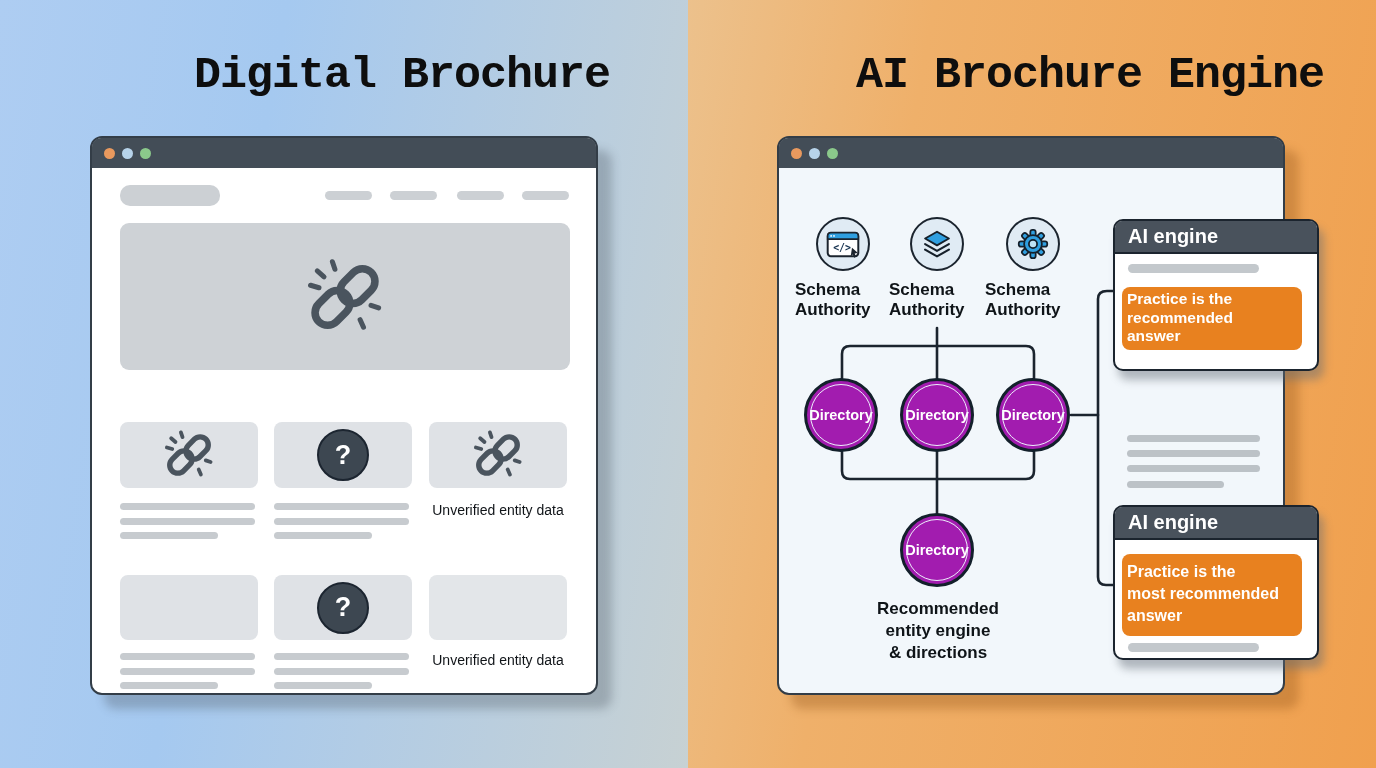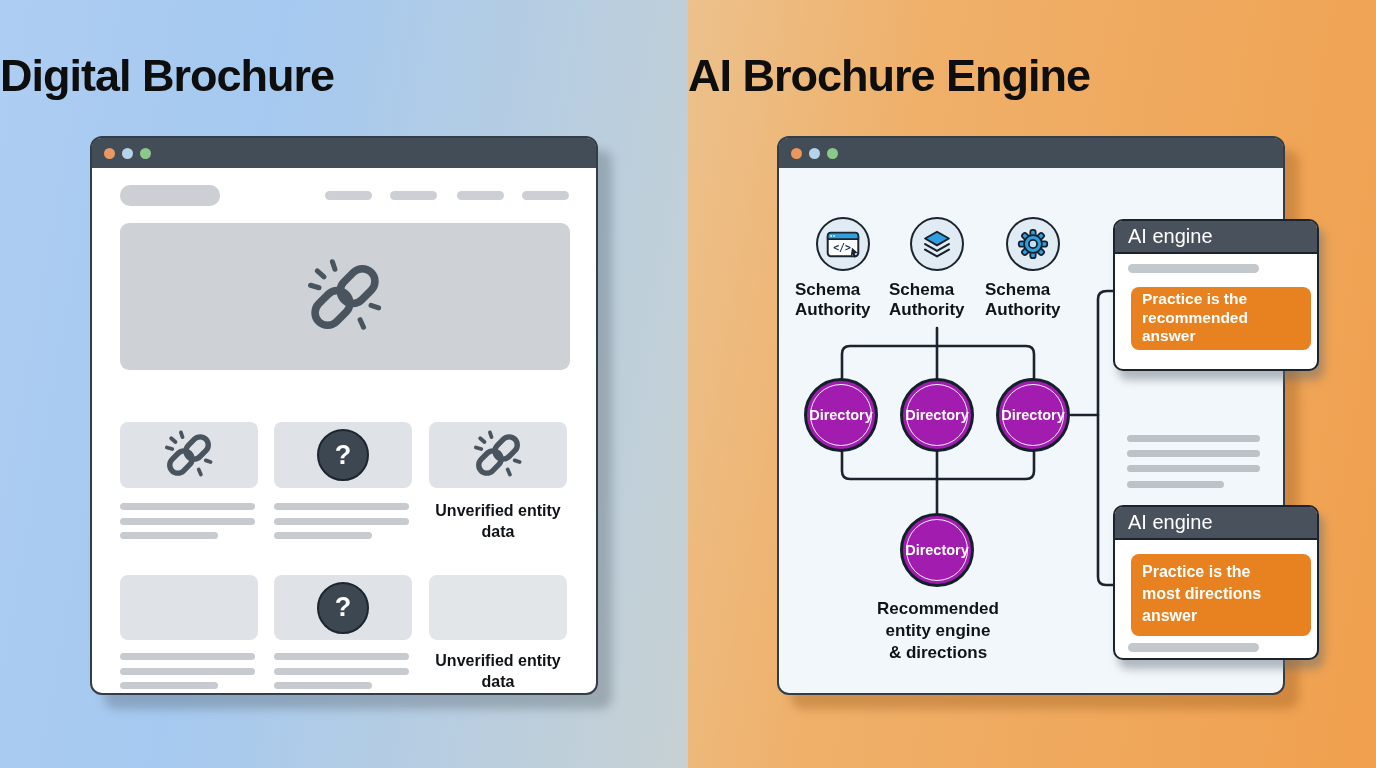--- a/index.html
+++ b/index.html
@@ -8,22 +8,22 @@
 
   .canvas { position:absolute; inset:0; width:1376px; height:768px; }
 
   
   .bg-left  { position:absolute; left:0; top:0; width:688px; height:768px;
               background:linear-gradient(100deg,#aecdf2 0%, #a5c9f0 35%, #c7d1d3 100%); }
   .bg-right { position:absolute; left:688px; top:0; width:688px; height:768px;
               background:linear-gradient(100deg,#ecc18c 0%, #efb06a 30%, #f0a04e 100%); }
 
   
-  .panel-title { position:absolute; top:50px; width:804px; 
-                 font-size:45px; font-weight:700; letter-spacing:-1px; color:#0e0e0e; }
+  .panel-title { position:absolute; top:50px; width:804px; text-align:center;
+                 font-size:45px; font-weight:700; letter-spacing:-1px; color:#0e0e0e;font-family:Liberation Mono, monospace; }
   .panel-title.left  { left:0; }
   .panel-title.right { left:688px; }
 
   
   .bwindow { position:absolute; width:508px; height:559px; border-radius:12px;
              border:2px solid #333d47; background:#fff;
              box-shadow:14px 14px 10px rgba(70,80,90,0.30); }
   .bwindow.left  { left:90px;  top:136px; }
   .bwindow.right { left:777px; top:136px; background:#f2f7fb;
                    box-shadow:14px 14px 10px rgba(150,85,25,0.35); }
@@ -40,21 +40,21 @@
   .skeleton { position:absolute; background:#c7cbcf; border-radius:4px; }
   .pill     { position:absolute; background:#ccd0d4; border-radius:10px; }
   .hero { position:absolute; left:28px; top:55px; width:450px; height:147px;
           background:#ced2d6; border-radius:9px;
           display:flex; align-items:center; justify-content:center; }
   .gcard { position:absolute; width:138px; height:66px; background:#dfe2e6; border-radius:8px;
            display:flex; align-items:center; justify-content:center; }
   .qcircle { width:52px; height:52px; border-radius:50%; background:#3d4751; border:2px solid #1c2530;
              color:#fff; font-size:27px; font-weight:700;
              display:flex; align-items:center; justify-content:center; }
-  .unverified { position:absolute; width:152px; text-align:center; font-size:16px; font-weight:700;
+  .unverified { position:absolute; width:152px; text-align:center; font-size:14px; font-weight:400;
                 color:#101418; line-height:21px; }
 
   
   .schema-circle { position:absolute; width:54px; height:54px; border-radius:50%;
                    background:#e0ebf4; border:2.5px solid #1b242e;
                    display:flex; align-items:center; justify-content:center; }
   .schema-label { position:absolute; width:96px; text-align:left; font-size:17px;
                   font-weight:600; color:#0f1418; line-height:20px; }
   .connectors { position:absolute; inset:0; width:508px; height:529px; pointer-events:none; }
   .dir-node { position:absolute; width:74px; height:74px; border-radius:50%;
@@ -68,24 +68,24 @@
   .rskel { position:absolute; background:#bcc2c7; border-radius:4px; height:7px; }
 
   
   .ai-card { position:absolute; left:1113px; width:206px; background:#fff;
              border:2.5px solid #1b242e; border-radius:10px;
              box-shadow:5px 9px 9px rgba(95,105,115,0.45); }
   .ai-card.first  { top:219px; height:152px; }
   .ai-card.second { top:505px; height:155px; }
   .ai-header { height:33px; background:#49525c; border-bottom:2.5px solid #1b242e;
                border-radius:7px 7px 0 0; display:flex; align-items:center; padding-left:13px;
-               color:#fff; font-size:20px; font-weight:400; }
+               color:#fff; font-size:20px; font-weight:700; }
   .ai-pill { position:absolute; left:13px; width:131px; height:9px; border-radius:4.5px; background:#c3c8cc; }
-  .answer-box { position:absolute; left:16px; width:180px; background:#e8811f; border-radius:8px;
-                color:#fff; font-weight:700; padding:4px 11px; }
+  .answer-box { position:absolute; left:7px; width:180px; background:#e8811f; border-radius:8px;
+                color:#fff; font-weight:700; padding:4px 5px; }
   .ai-card.first  .answer-box { top:66px; height:63px; font-size:15.5px; line-height:18.5px; padding-top:3px; }
   .ai-card.second .answer-box { top:47px; height:82px; font-size:16px;   line-height:22px;  padding-top:7px; }
 </style>
 </head>
 <body>
 
 <div class="canvas">
   <div class="bg-left"></div>
   <div class="bg-right"></div>
 
@@ -256,18 +256,18 @@
       <div>Practice is the</div>
       <div>recommended</div>
       <div>answer</div>
     </div>
   </div>
 
   <div class="ai-card second">
     <div class="ai-header">AI engine</div>
     <div class="answer-box">
       <div>Practice is the</div>
-      <div>most directions</div>
+      <div>most recommended</div>
       <div>answer</div>
     </div>
     <div class="ai-pill" style="top:136px;"></div>
   </div>
 </div>
 
 </body></html>

